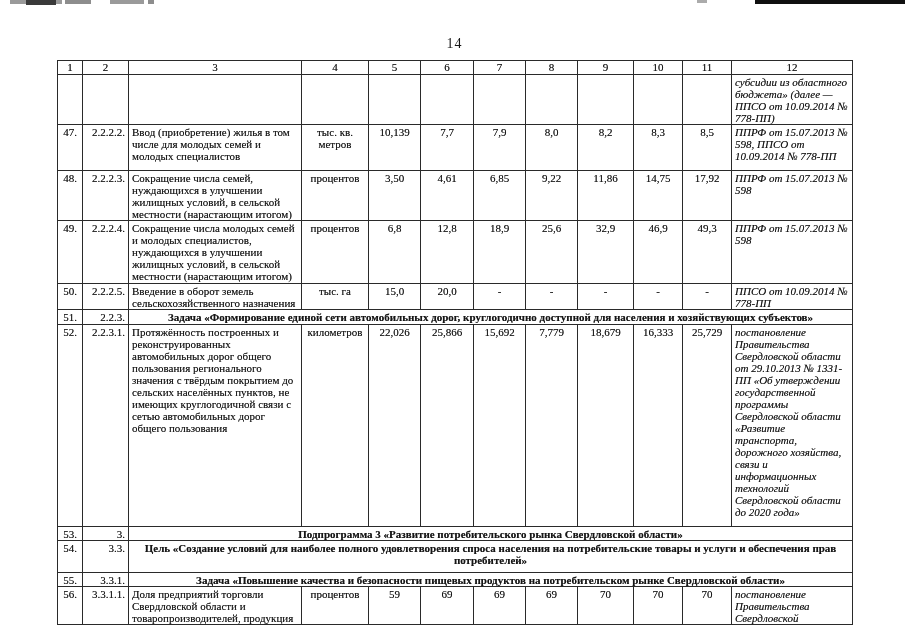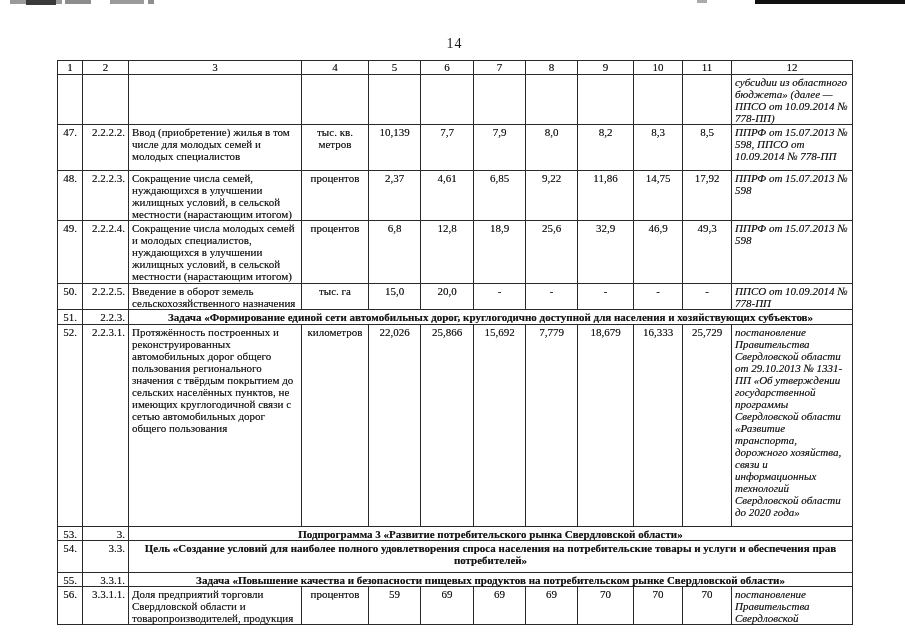--- a/index.html
+++ b/index.html
@@ -133,21 +133,21 @@
           <td class="c-val">8,2</td>
           <td class="c-val">8,3</td>
           <td class="c-val">8,5</td>
           <td class="c-src">ППРФ от 15.07.2013 № 598, ППСО от 10.09.2014 № 778-ПП</td>
         </tr>
         <tr style="height: 47px;">
           <td class="c-num">48.</td>
           <td class="c-code">2.2.2.3.</td>
           <td class="c-name">Сокращение числа семей, нуждающихся в улучшении жилищных условий, в сельской местности (нарастающим итогом)</td>
           <td class="c-unit">процентов</td>
-          <td class="c-val">2,37</td>
+          <td class="c-val">3,50</td>
           <td class="c-val">4,61</td>
           <td class="c-val">6,85</td>
           <td class="c-val">9,22</td>
           <td class="c-val">11,86</td>
           <td class="c-val">14,75</td>
           <td class="c-val">17,92</td>
           <td class="c-src">ППРФ от 15.07.2013 № 598</td>
         </tr>
         <tr style="height: 63px;">
           <td class="c-num">49.</td>

